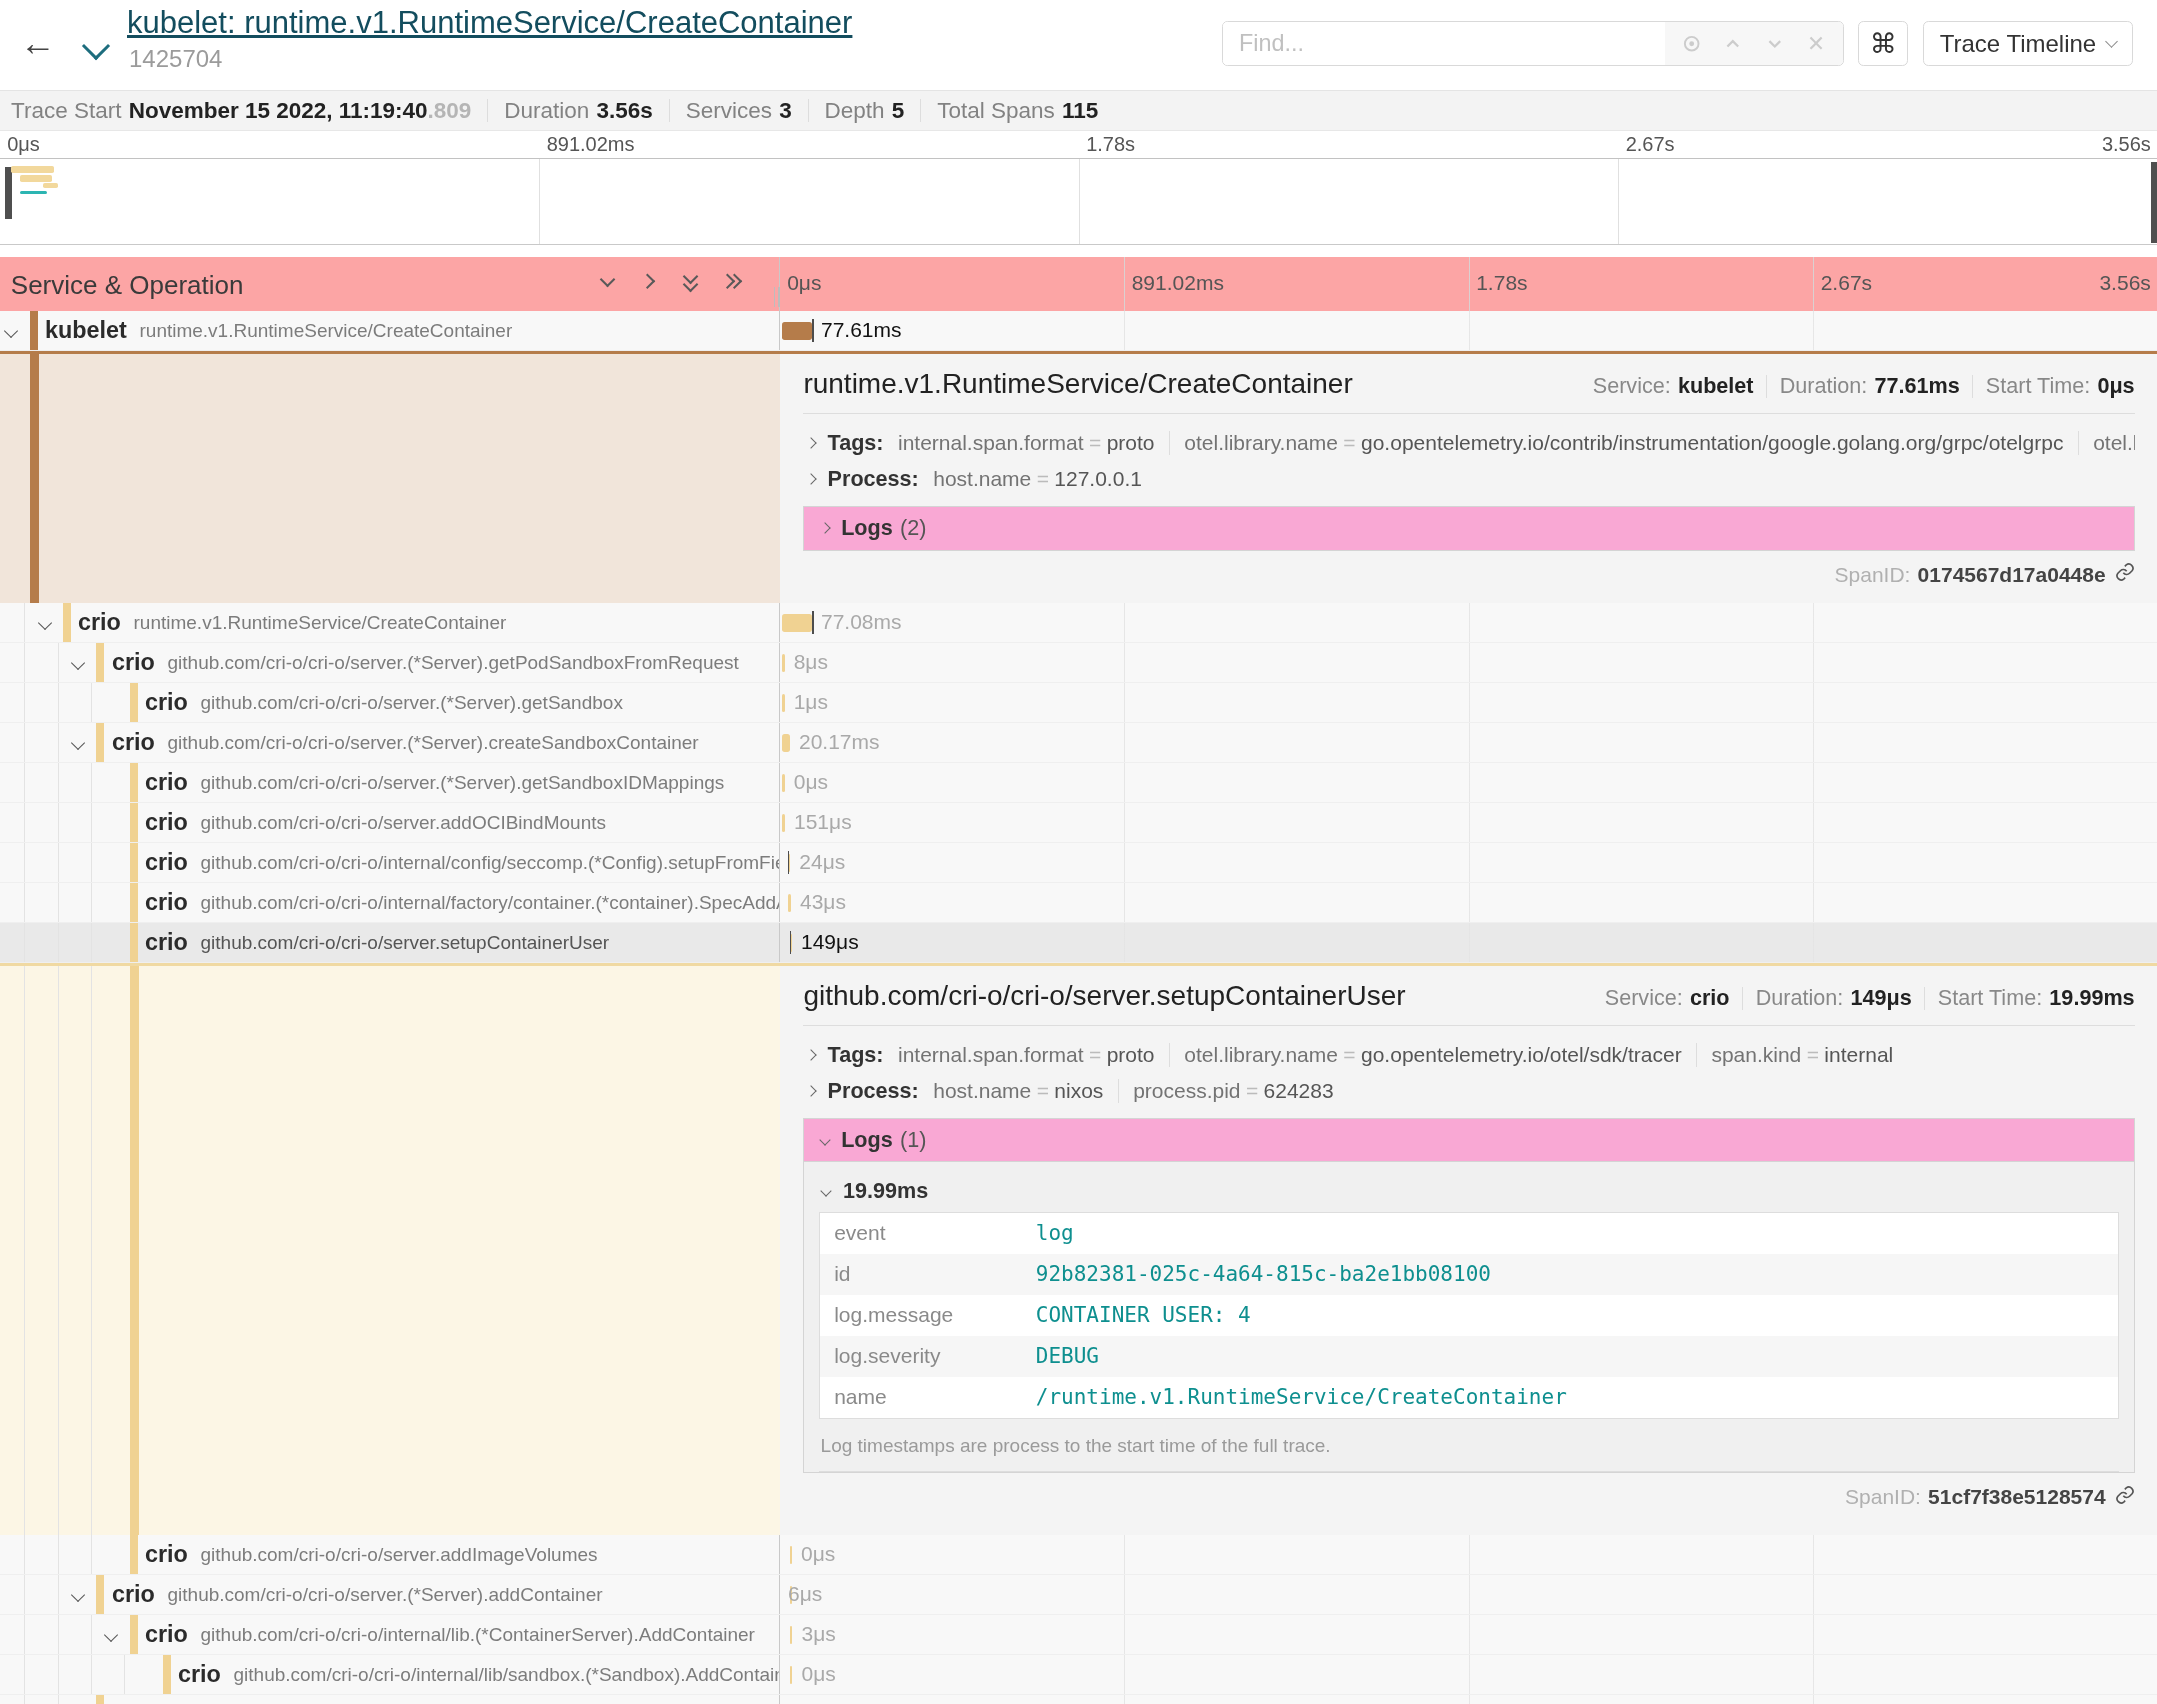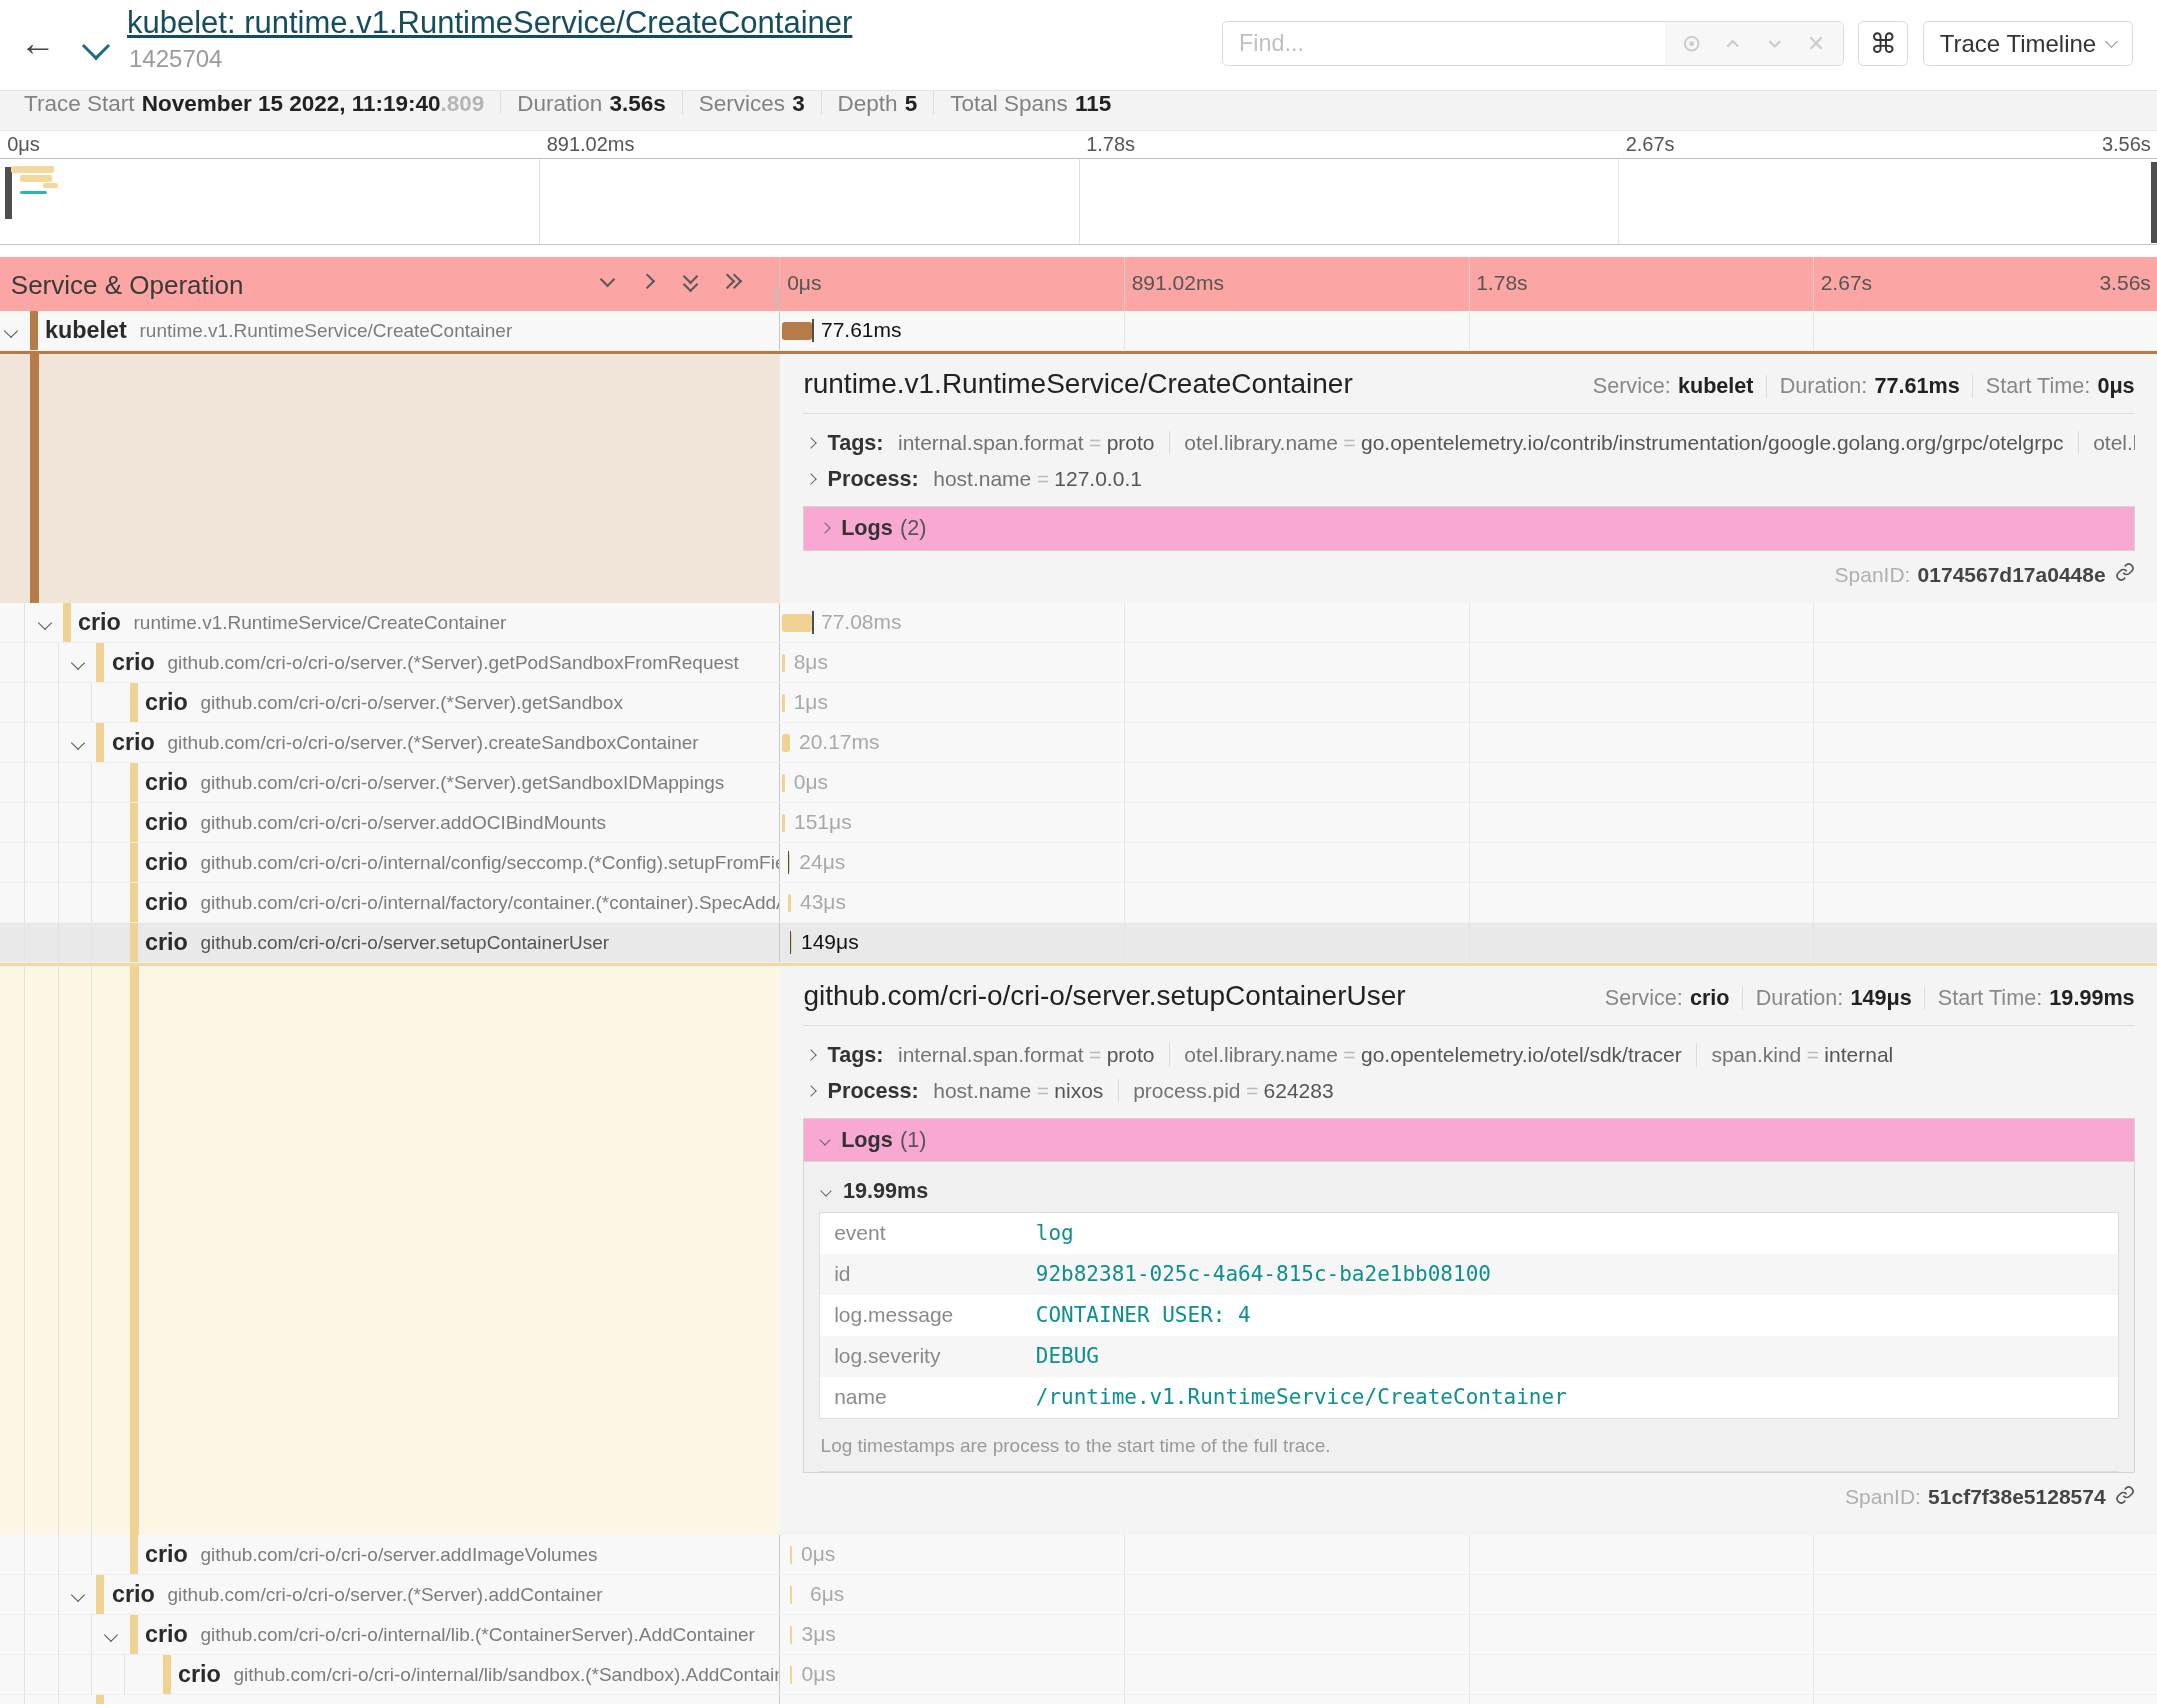--- a/index.html
+++ b/index.html
@@ -16,21 +16,21 @@
   .find-group{display:flex;width:622px;height:45px;border:0.9px solid #d9d9d9;border-radius:5.4px;overflow:hidden;background:#fff}
   .find-input{flex:1;border:0;outline:none;padding:0 16px;font-size:23.4px;color:#555;font-family:inherit;background:#fff}
   .find-input::placeholder{color:#c0c0c0}
   .find-suffix{display:flex;align-items:center;background:#f7f7f7;padding:0 9px;gap:5.4px}
   .sfx-btn{width:36px;height:36px;display:flex;align-items:center;justify-content:center;color:#ccc;font-size:21.6px;cursor:pointer}
   .kbd-btn{width:50px;height:45px;border:0.9px solid #d9d9d9;border-radius:5.4px;display:flex;align-items:center;justify-content:center;font-size:27px;color:#333;background:#fff;cursor:pointer}
   .view-btn{height:45px;border:0.9px solid #d9d9d9;border-radius:5.4px;display:flex;align-items:center;gap:10.8px;padding:0 16px;font-size:24px;color:#333;background:#fff;cursor:pointer}
   .chev-sm{width:9px;height:9px;border-left:1.8px solid #888;border-bottom:1.8px solid #888;transform:rotate(-45deg);margin-top:-3.6px}
 
   
-  .metabar{position:absolute;top:90px;left:0;right:0;height:41px;background:#f3f3f3;border-top:0.9px solid #e4e4e4;border-bottom:0.9px solid #e7e7e7;display:flex;align-items:flex-start;padding-left:24px;font-size:22.5px;white-space:nowrap}
+  .metabar{position:absolute;top:90px;left:0;right:0;height:41px;background:#f3f3f3;border-top:0.9px solid #e4e4e4;border-bottom:0.9px solid #e7e7e7;display:flex;align-items:center;padding-left:11px;font-size:22.5px;white-space:nowrap}
   .metabar .lbl{color:#828282}
   .metabar b{color:#222;margin-left:7.2px}
   .metabar .dim{color:#b5b5b5;font-weight:bold}
   .msep{width:0.9px;height:23.4px;background:#ddd;margin:0 16px}
 
   
   .mini-ticks{position:absolute;top:131px;left:0;right:0;height:27px;font-size:20px;color:#555}
   .tick-label{position:absolute;top:1.8px;white-space:nowrap}
   .mini-canvas{position:absolute;top:158px;left:0;right:0;height:87px;background:#fff;border-top:0.9px solid #c2c2c2;border-bottom:0.9px solid #c9c9c9;
     background-image:linear-gradient(#dcdcdc,#dcdcdc),linear-gradient(#dcdcdc,#dcdcdc),linear-gradient(#dcdcdc,#dcdcdc);
@@ -590,21 +590,21 @@
             <div class="guide" style="left: 58px;"></div>
             <i class="row-chev" style="left: 73px;"></i>
             <div class="cbar" style="left: 96px; background: rgb(240, 210, 146);"></div>
             <div class="names" style="padding-left: 112px;">
               <span class="svc">crio</span>
               <span class="op">github.com/cri-o/cri-o/server.(*Server).addContainer</span>
             </div>
           </div>
           <div class="tl-cell">
             <div class="bar" style="left: 9.7px; width: 2.7px; background: rgb(240, 210, 146);"></div>
-            <span class="dur" style="left: 30px;">6μs</span>
+            <span class="dur" style="left: 8px;">6μs</span>
           </div>
         </div>
         <div class="span-row">
           <div class="row-left">
             <div class="guide" style="left: 24px;"></div>
             <div class="guide" style="left: 58px;"></div>
             <div class="guide" style="left: 91px;"></div>
             <i class="row-chev" style="left: 106px;"></i>
             <div class="cbar" style="left: 130px; background: rgb(240, 210, 146);"></div>
             <div class="names" style="padding-left: 145px;">

